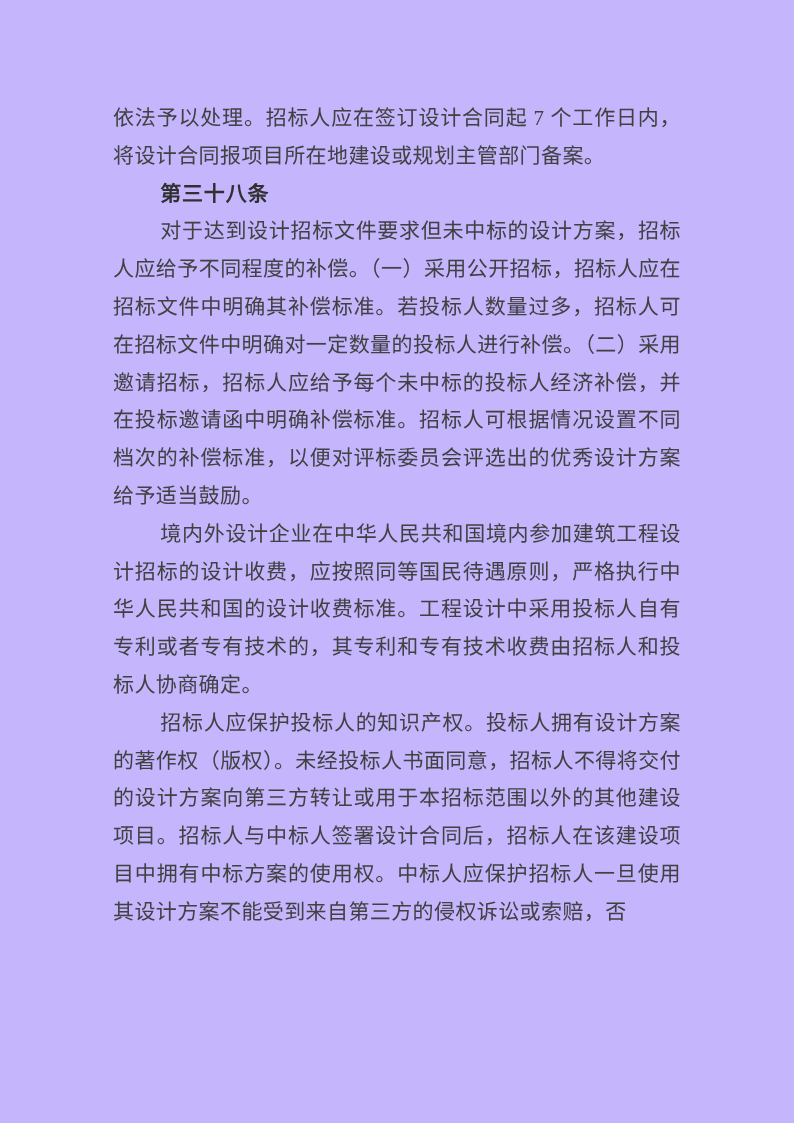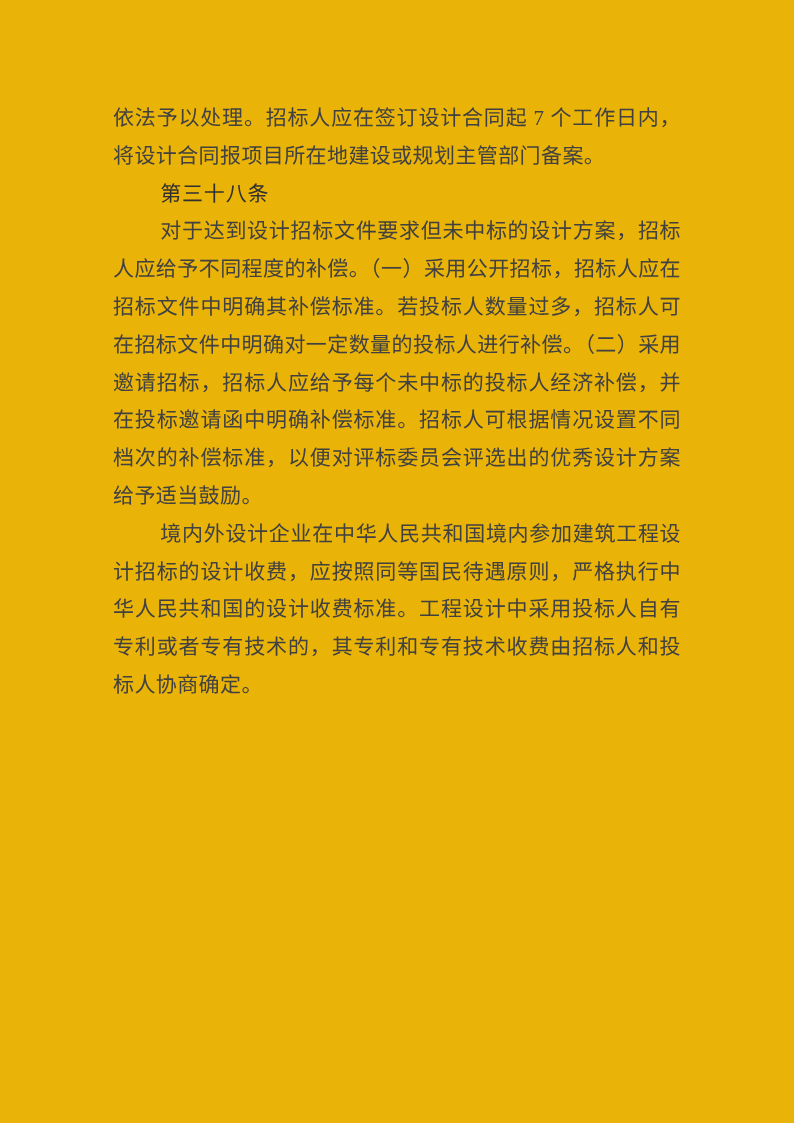--- a/index.html
+++ b/index.html
@@ -10,21 +10,21 @@
   body {
     width: 794px;
     height: 1123px;
     position: relative;
     overflow: hidden;
     font-family: "Liberation Serif", "DejaVu Serif", serif;
   }
   .page {
     position: absolute;
     inset: 0;
-    background: #eab308;
+    background: #c4b5fd;
   }
   .text-block {
     position: absolute;
     left: 113px;
     top: 100px;
     width: 568px;
     font-size: 21px;
     line-height: 37.8px;
     color: #414141;
     text-align: justify;
@@ -36,29 +36,30 @@
   }
   p.para {
     text-indent: 2.25em;
     letter-spacing: 0.4px;
   }
   p.para.no-indent {
     text-indent: 0;
   }
   p.article-heading {
     text-indent: 2.25em;
-    font-weight: normal;
+    font-weight: bold;
     color: #303030;
     letter-spacing: 0.8px;
   }
 </style>
 </head>
 <body>
 
 <main class="page">
   <section class="text-block">
 
   <p class="para no-indent">依法予以处理。招标人应在签订设计合同起 7 个工作日内，将设计合同报项目所在地建设或规划主管部门备案。</p>
       <p class="article-heading">第三十八条</p>
       <p class="para">对于达到设计招标文件要求但未中标的设计方案，招标人应给予不同程度的补偿。（一）采用公开招标，招标人应在招标文件中明确其补偿标准。若投标人数量过多，招标人可在招标文件中明确对一定数量的投标人进行补偿。（二）采用邀请招标，招标人应给予每个未中标的投标人经济补偿，并在投标邀请函中明确补偿标准。招标人可根据情况设置不同档次的补偿标准，以便对评标委员会评选出的优秀设计方案给予适当鼓励。</p>
       <p class="para">境内外设计企业在中华人民共和国境内参加建筑工程设计招标的设计收费，应按照同等国民待遇原则，严格执行中华人民共和国的设计收费标准。工程设计中采用投标人自有专利或者专有技术的，其专利和专有技术收费由招标人和投标人协商确定。</p>
+      <p class="para">招标人应保护投标人的知识产权。投标人拥有设计方案的著作权（版权）。未经投标人书面同意，招标人不得将交付的设计方案向第三方转让或用于本招标范围以外的其他建设项目。招标人与中标人签署设计合同后，招标人在该建设项目中拥有中标方案的使用权。中标人应保护招标人一旦使用其设计方案不能受到来自第三方的侵权诉讼或索赔，否</p>
     </section>
 </main>
 
 </body></html>

